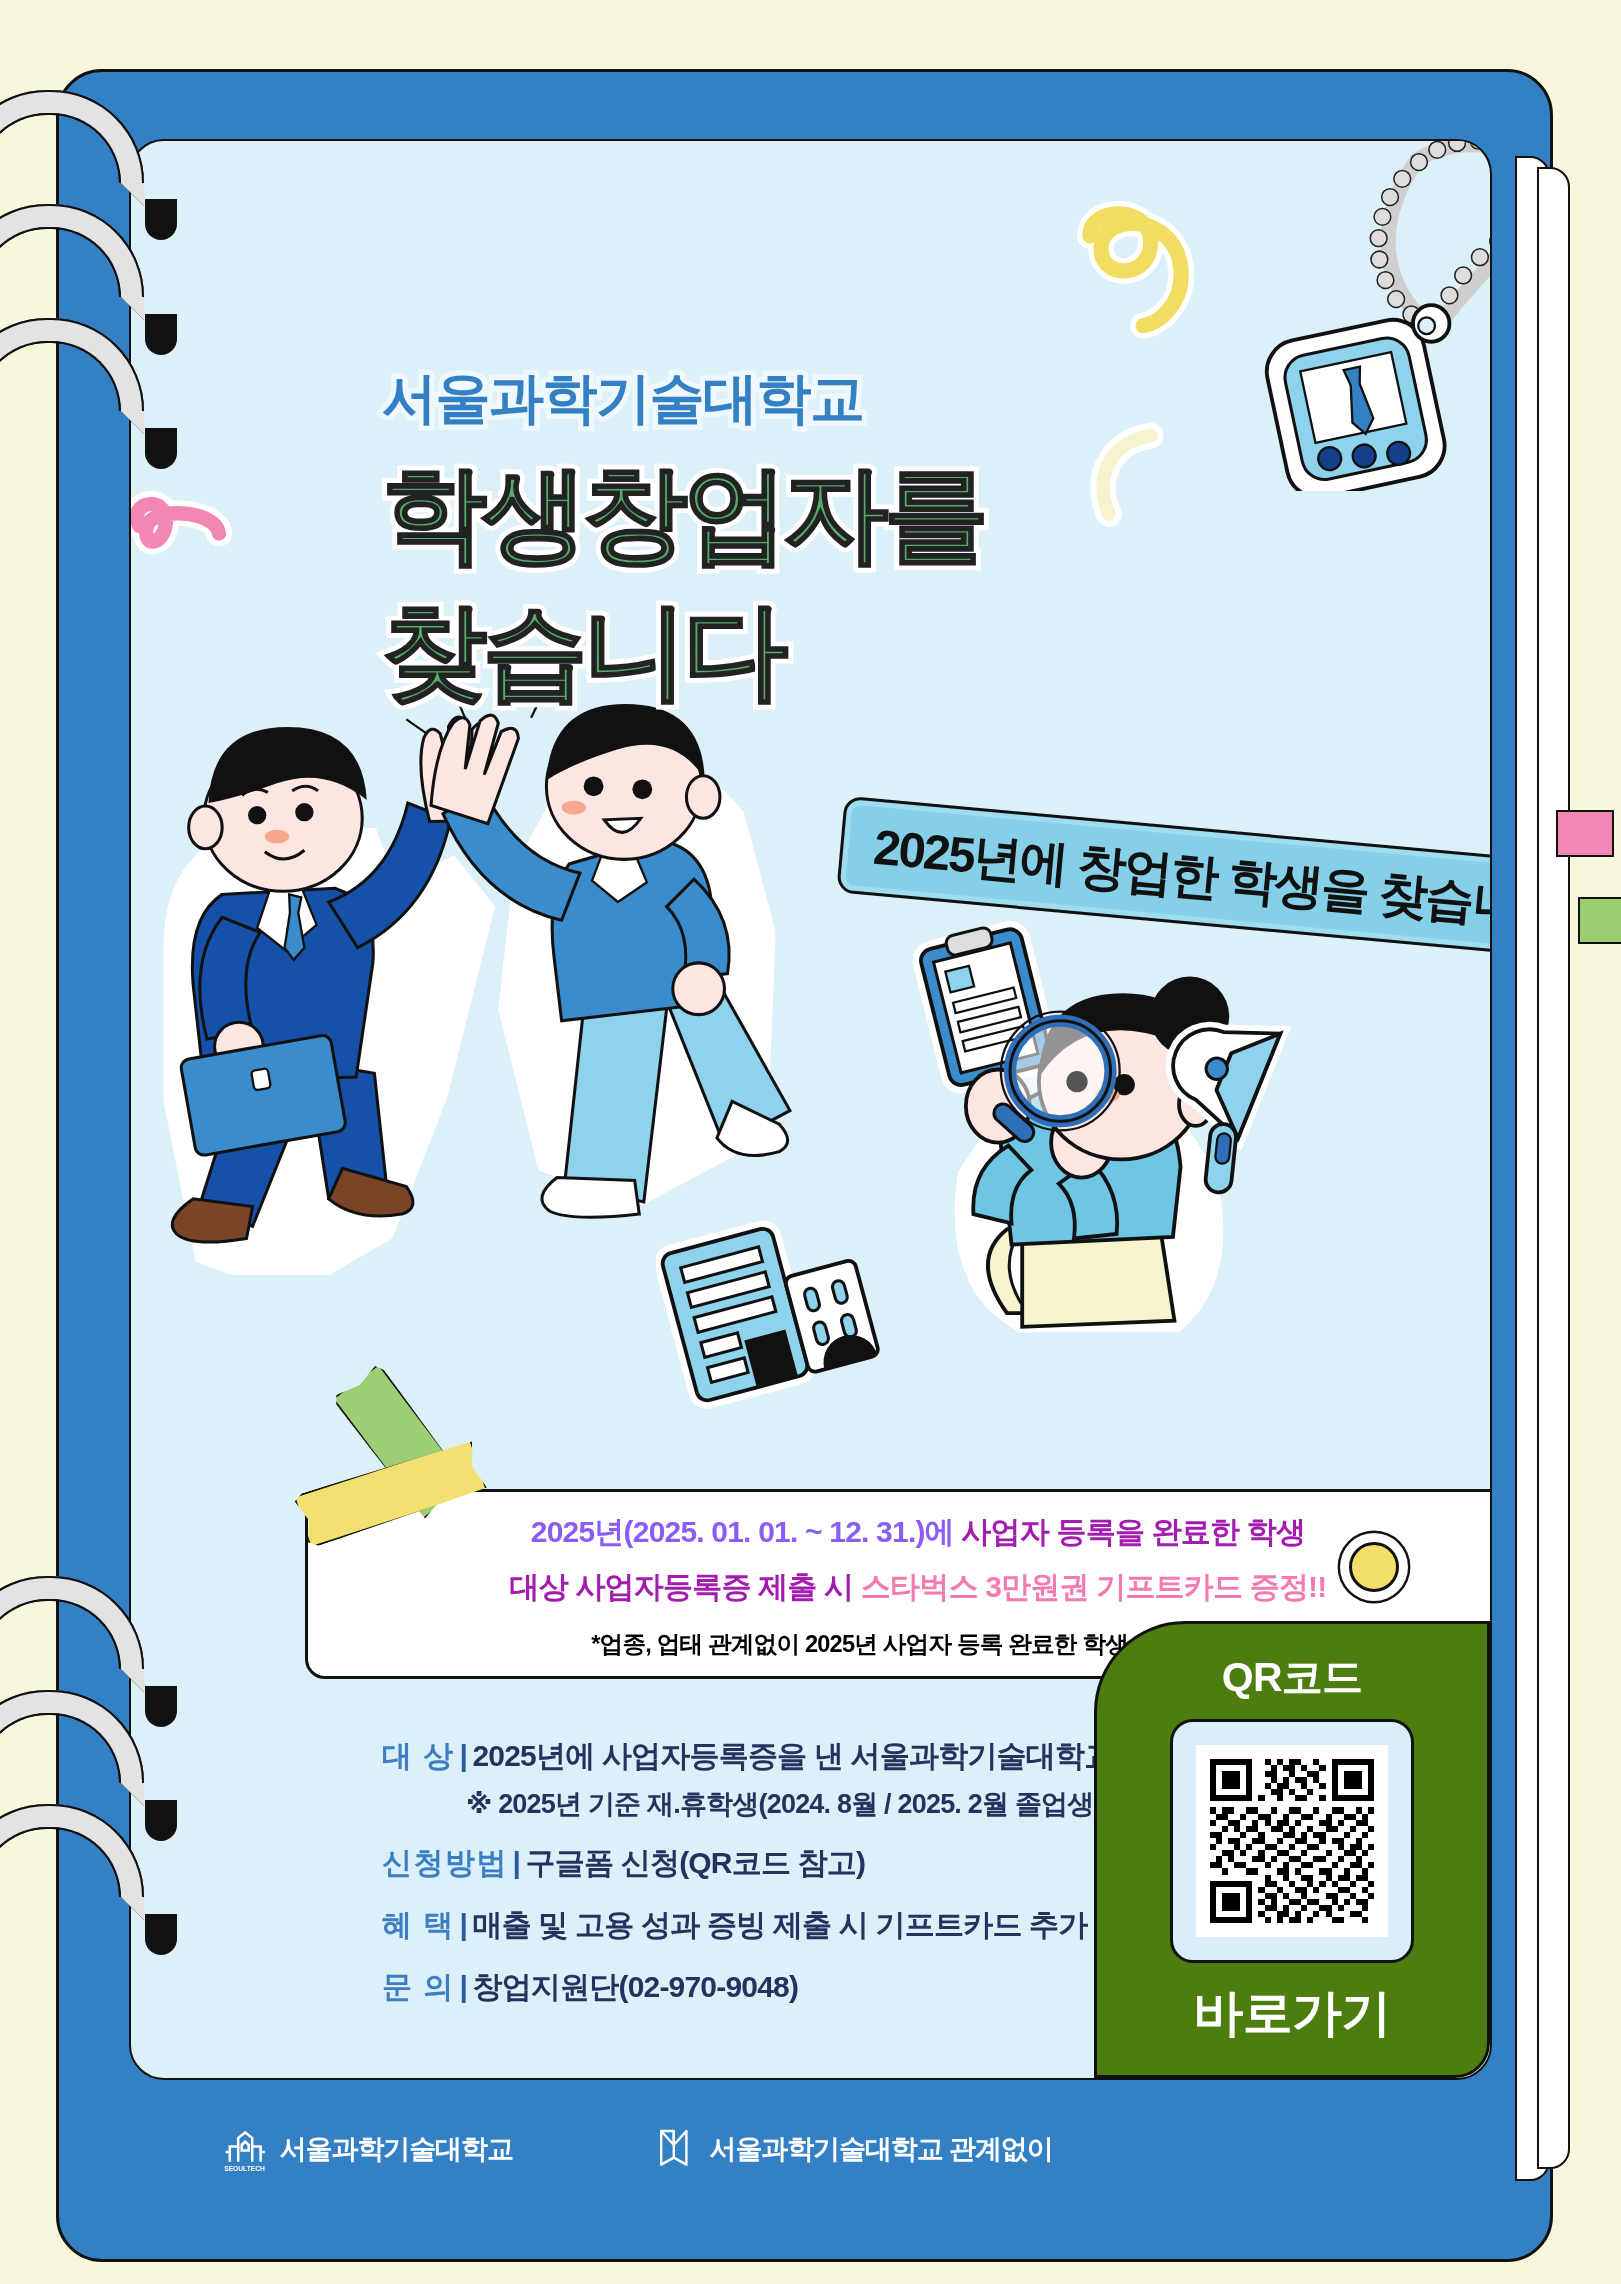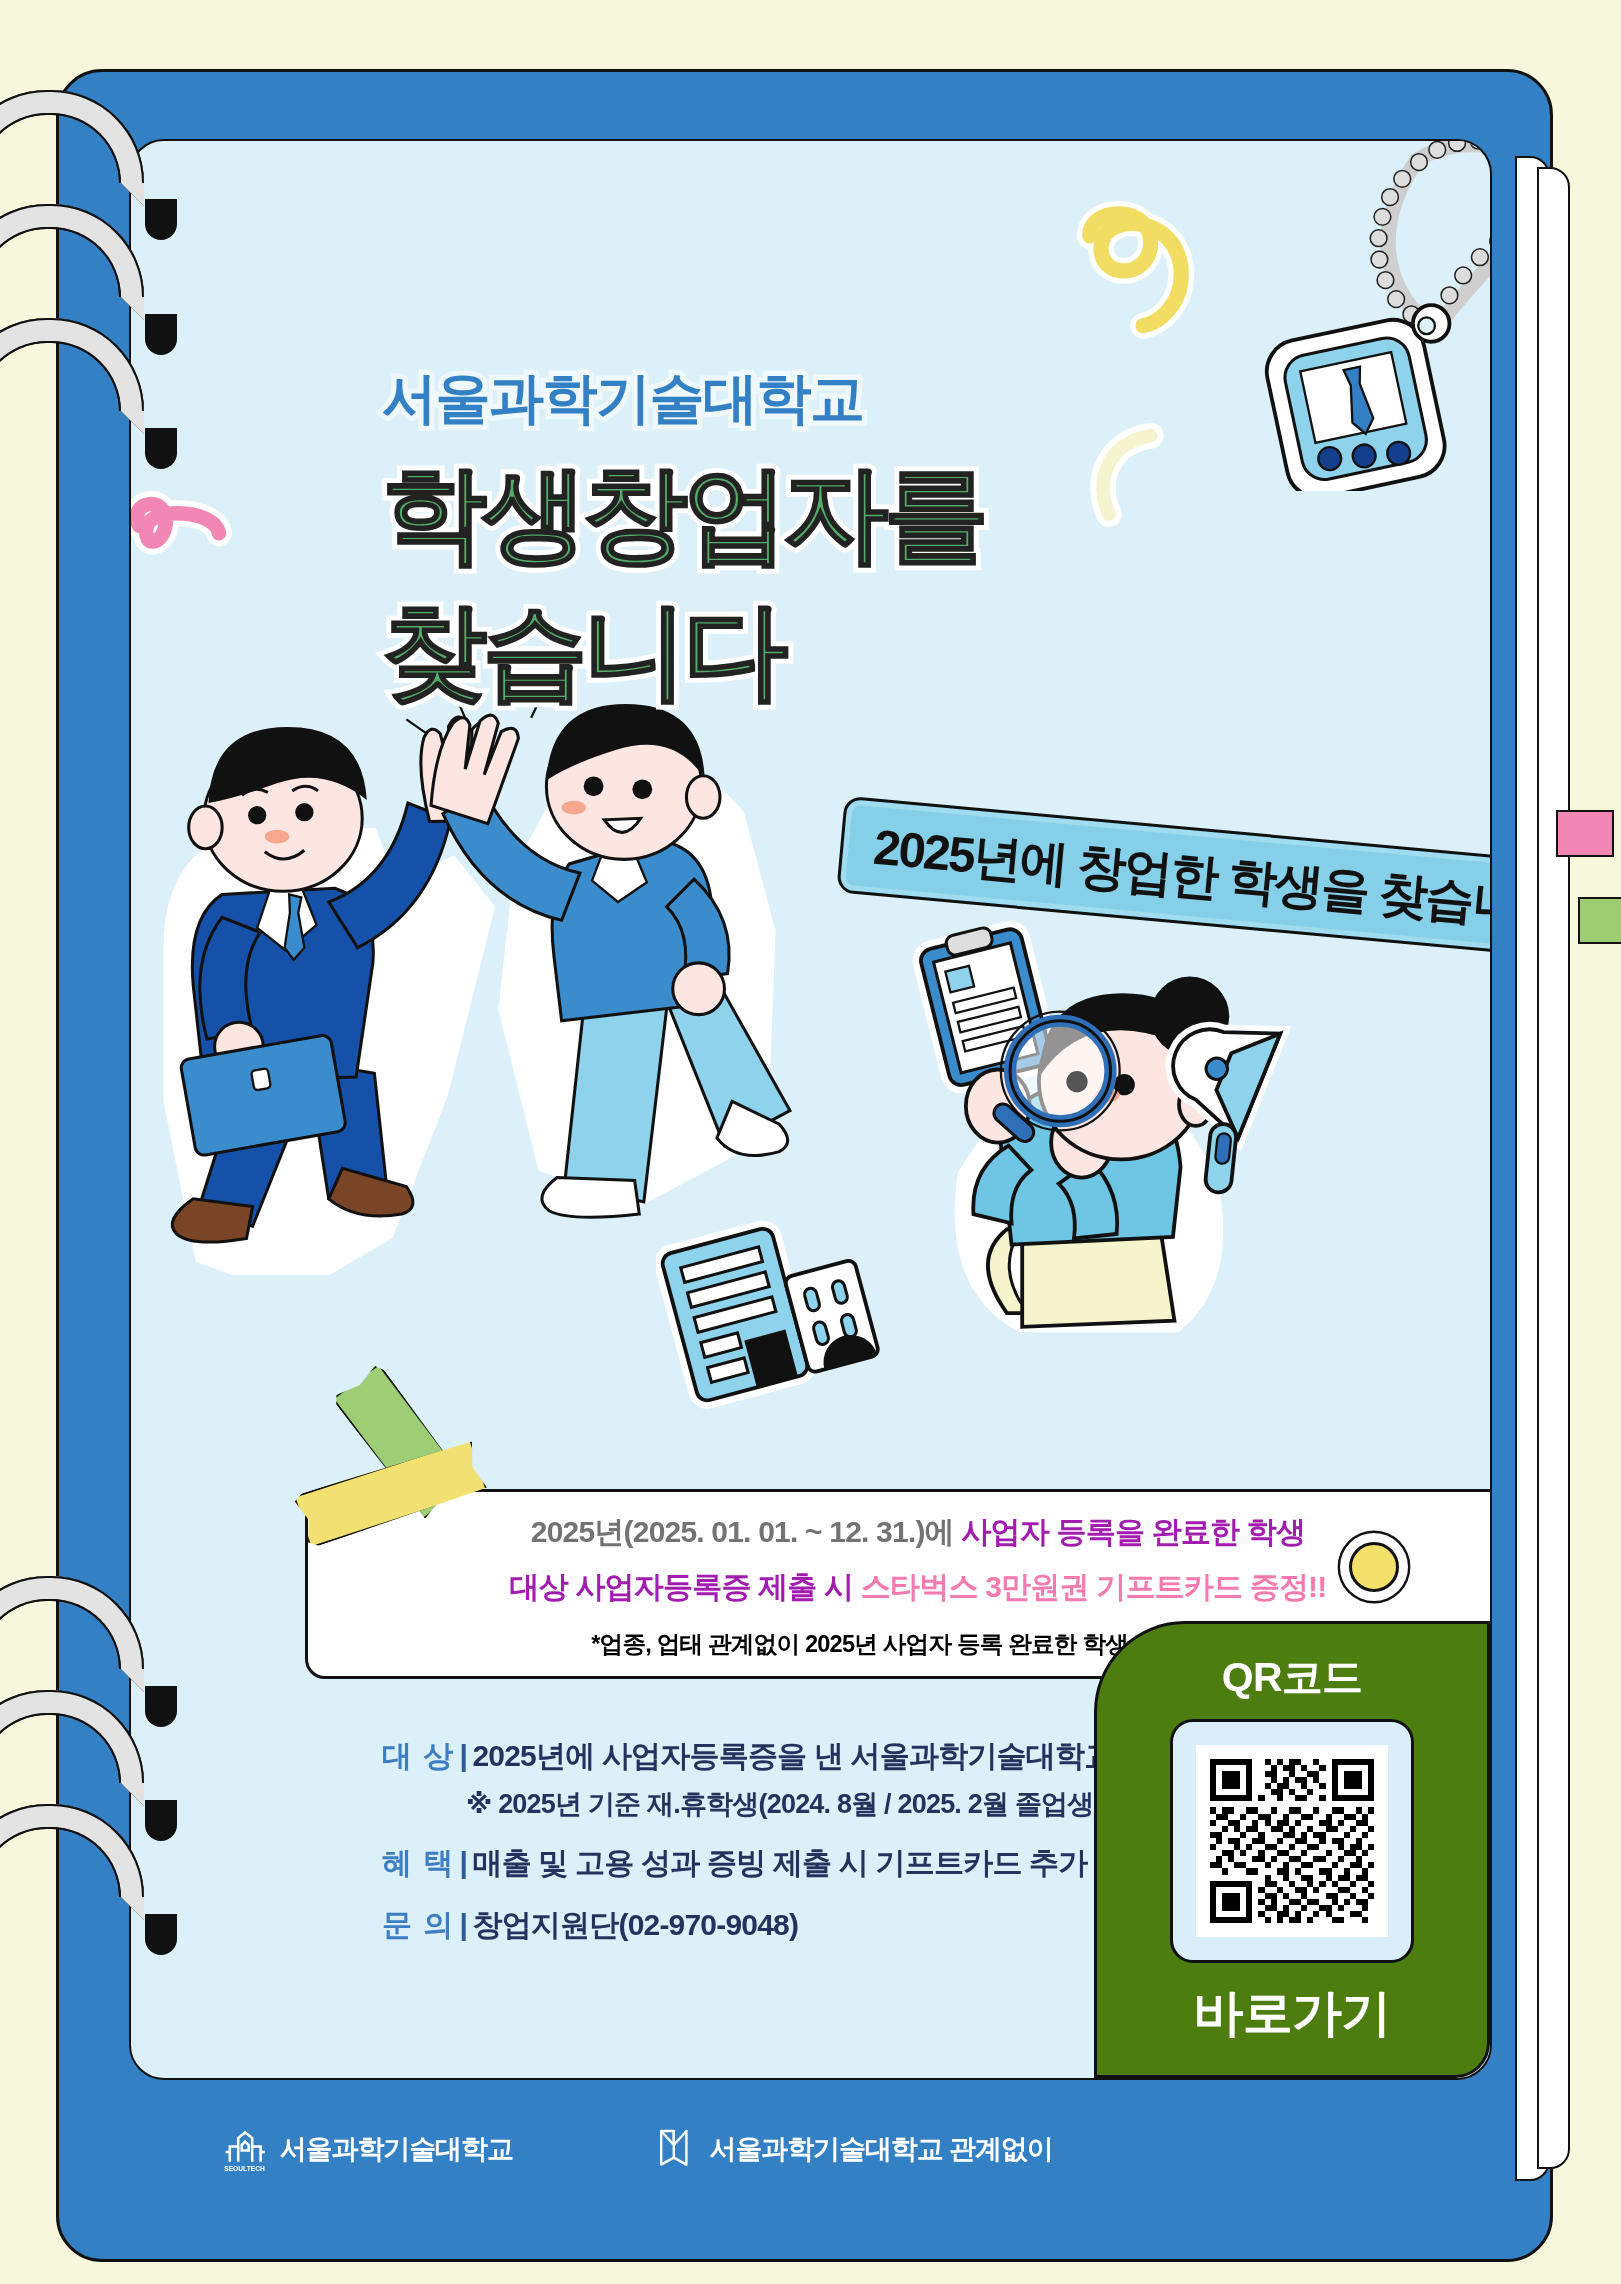--- a/index.html
+++ b/index.html
@@ -159,21 +159,21 @@
     background: #ffffff;
     border: 3px solid #111;
     border-radius: 20px;
     z-index: 14;
     padding-top: 20px;
   }
   .info-line { text-align: center; white-space: nowrap; }
   .info-line.l1 { font-size: 30px; font-weight: 900; letter-spacing: -0.8px; margin-bottom: 13.7px;}
   .info-line.l2 { font-size: 30px; font-weight: 900; letter-spacing: -0.8px; margin-bottom: 20px;}
   .info-line.l3 { font-size: 23.6px; font-weight: 800; letter-spacing: -0.8px; }
-  .hl-blue { color: #737373; }
+  .hl-blue { color: #8b5cf6; }
   .hl-pink { color: #f47ab0; }
   .hl-dark { color: #a21caf; }
 
   
   .tape {
     position: absolute;
     z-index: 16;
     border: 2.3px solid #111;
   }
   .tape-green {
@@ -564,20 +564,23 @@
       <div class="info-line l2">
         <span class="hl-dark">대상 사업자등록증 제출 시 </span><span class="hl-pink">스타벅스 3만원권 기프트카드 증정!!</span>
       </div>
       <div class="info-line l3">*업종, 업태 관계없이 2025년 사업자 등록 완료한 학생 신청 가능!!</div>
     </div>
 
     <div class="details">
       <div class="drow">
         <span class="dlabel">대 상</span><span class="dbar">|</span><span class="dval">2025년에 사업자등록증을 낸 서울과학기술대학교 대학(원)생</span>
         <span class="dsub">※ 2025년 기준 재.휴학생(2024. 8월 / 2025. 2월 졸업생 포함)</span>
+      </div>
+      <div class="drow">
+        <span class="dlabel">신청방법</span><span class="dbar">|</span><span class="dval">구글폼 신청(QR코드 참고)</span>
       </div>
       <div class="drow bold">
         <span class="dlabel">혜 택</span><span class="dbar">|</span><span class="dval">매출 및 고용 성과 증빙 제출 시 기프트카드 추가 증정</span>
       </div>
       <div class="drow">
         <span class="dlabel">문 의</span><span class="dbar">|</span><span class="dval">창업지원단(02-970-9048)</span>
       </div>
     </div>
 
     <div class="qr-panel">

